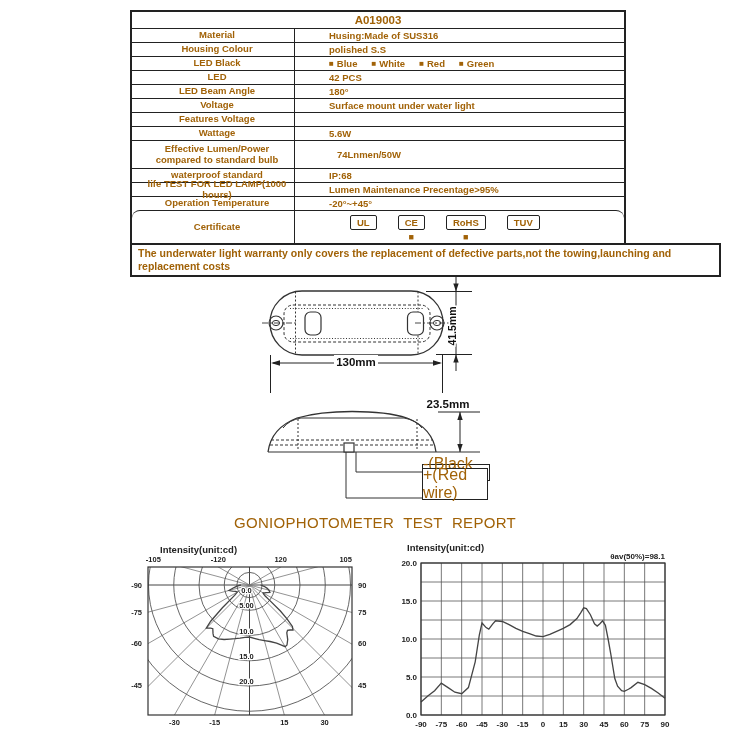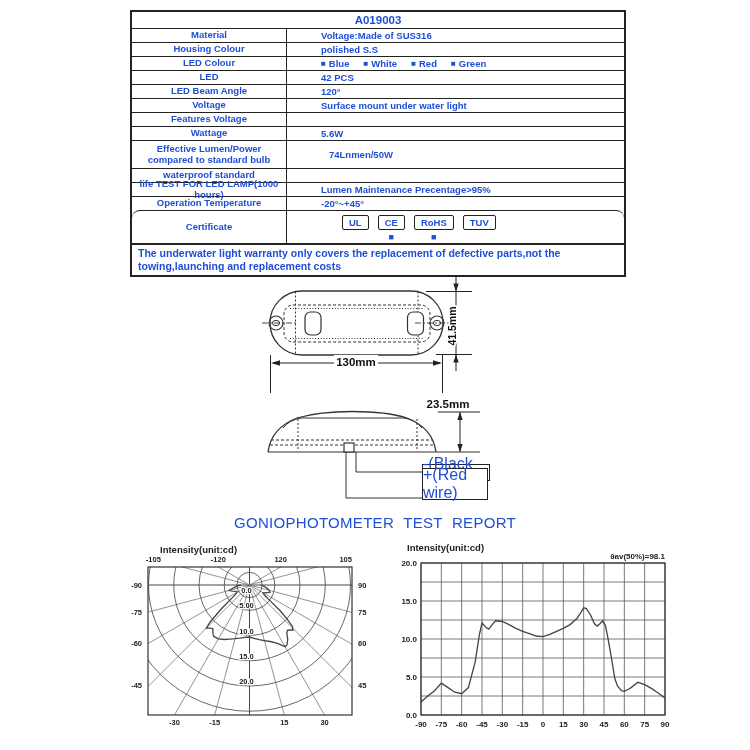--- a/index.html
+++ b/index.html
@@ -1,37 +1,37 @@
 <!DOCTYPE html>
 <html><head>
 <meta charset="utf-8">
 <style>
   html,body{margin:0;padding:0;background:#fff;}
   .page{position:relative;width:750px;height:750px;background:#fff;overflow:hidden;
-        font-family:"Liberation Sans",sans-serif;color:#1d4ed8;}
+        font-family:"Liberation Sans",sans-serif;color:#a16207;}
 
   
   .spec-table{position:absolute;left:130px;top:10px;width:496px;border:2px solid #222;
               background:#fff;box-sizing:border-box;}
   .t-header{height:16px;line-height:16px;text-align:center;font-weight:bold;font-size:11.5px;}
   .t-row{display:flex;border-top:1px solid #222;height:14px;align-items:stretch;box-sizing:border-box;}
   .t-row.tall{height:28px;gap:8px;}
   .t-row.cert-row{height:34px;border-radius:8px;}
   .t-label{width:155px;border-right:1px solid #222;display:flex;align-items:center;justify-content:center;
-           text-align:center;font-weight:bold;font-size:9.5px;line-height:1.15;padding:0 4px;box-sizing:border-box;}
+           text-align:center;font-weight:bold;font-size:9.5px;line-height:1.15;padding:0 4px;box-sizing:border-box;margin-left:8px;}
   .t-value{flex:1;display:flex;align-items:center;font-weight:bold;font-size:9.5px;padding-left:34px;box-sizing:border-box;}
   .sw-item{display:inline-flex;align-items:center;margin-right:14px;}
   .sw-glyph{font-size:8px;margin-right:3px;}
-  .t-value.certs{padding-left:55px;gap:9px;align-items:flex-start;padding-top:4px;}
+  .t-value.certs{padding-left:55px;gap:21px;align-items:flex-start;padding-top:4px;}
   .cert-item{display:inline-flex;flex-direction:column;align-items:center;gap:3px;}
   .cert-box{border:1.5px solid #222;border-radius:2px;padding:1px 6px;font-weight:bold;font-size:9.5px;line-height:11px;}
   .cert-mark{font-size:9px;line-height:9px;height:9px;}
 
   
-  .warranty{position:absolute;left:130px;top:243px;width:496px;border:2px solid #222;background:#fff;
+  .warranty{position:absolute;left:130px;top:243px;width:591px;border:2px solid #222;background:#fff;
             box-sizing:border-box;font-weight:bold;font-size:10.5px;line-height:1.25;padding:2px 6px;}
 
   
   .drawings-svg{position:absolute;left:250px;top:262px;width:270px;height:255px;}
   .wire-box{position:absolute;border:1.5px solid #222;background:#fff;display:flex;align-items:center;
             justify-content:center;font-weight:normal;font-size:16px;box-sizing:border-box;}
   #wire-black{left:422px;top:464px;width:68px;height:17px;}
   #wire-red{left:422px;top:468px;width:66px;height:32px;}
 
   
@@ -45,28 +45,28 @@
 </head>
 <body>
 
 <div class="page">
 
   <div class="spec-table">
     <div class="t-header">A019003</div>
     <div>
         <div class="t-row">
           <div class="t-label">Material</div>
-          <div class="t-value">Voltage:Made of SUS316</div>
+          <div class="t-value">Husing:Made of SUS316</div>
         </div>
         <div class="t-row">
           <div class="t-label">Housing Colour</div>
           <div class="t-value">polished S.S</div>
         </div>
         <div class="t-row">
-          <div class="t-label">LED  Colour</div>
+          <div class="t-label">LED  Black</div>
           <div class="t-value">
             <span class="sw-item">
               <span class="sw-glyph">■</span>
               <span>Blue</span>
             </span>
             <span class="sw-item">
               <span class="sw-glyph">■</span>
               <span>White</span>
             </span>
             <span class="sw-item">
@@ -78,39 +78,40 @@
               <span>Green</span>
             </span>
           </div>
         </div>
         <div class="t-row">
           <div class="t-label">LED</div>
           <div class="t-value">42 PCS</div>
         </div>
         <div class="t-row">
           <div class="t-label">LED Beam Angle</div>
-          <div class="t-value">120°</div>
+          <div class="t-value">180°</div>
         </div>
         <div class="t-row">
           <div class="t-label">Voltage</div>
           <div class="t-value">Surface mount under water light</div>
         </div>
         <div class="t-row">
           <div class="t-label">Features Voltage</div>
         </div>
         <div class="t-row">
           <div class="t-label">Wattage</div>
           <div class="t-value">5.6W</div>
         </div>
         <div class="t-row tall">
           <div class="t-label">Effective Lumen/Power compared to standard bulb</div>
           <div class="t-value">74Lnmen/50W</div>
         </div>
         <div class="t-row">
           <div class="t-label">waterproof standard</div>
+          <div class="t-value">IP:68</div>
         </div>
         <div class="t-row">
           <div class="t-label">life TEST FOR LED LAMP(1000 hours)</div>
           <div class="t-value">Lumen Maintenance Precentage&gt;95%</div>
         </div>
         <div class="t-row">
           <div class="t-label">Operation Temperature</div>
           <div class="t-value">-20°~+45°</div>
         </div>
         <div class="t-row cert-row">

